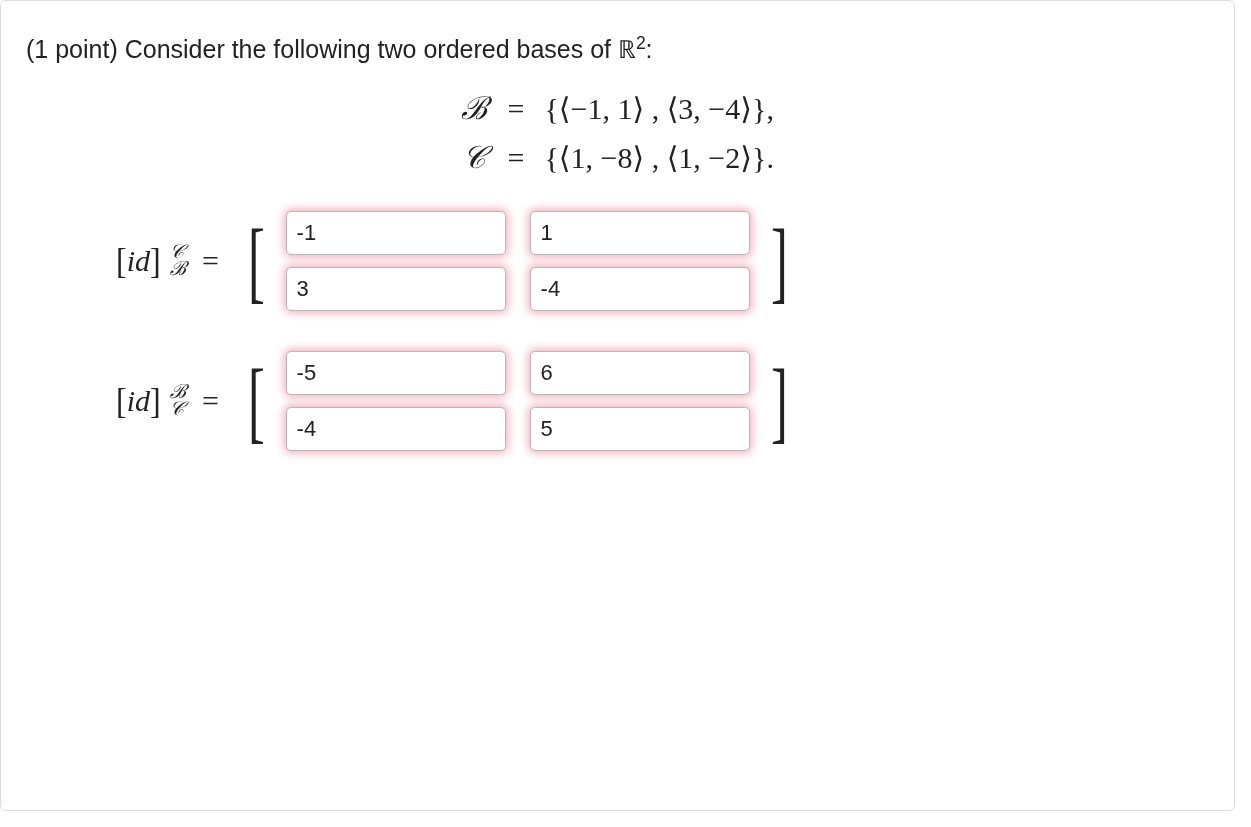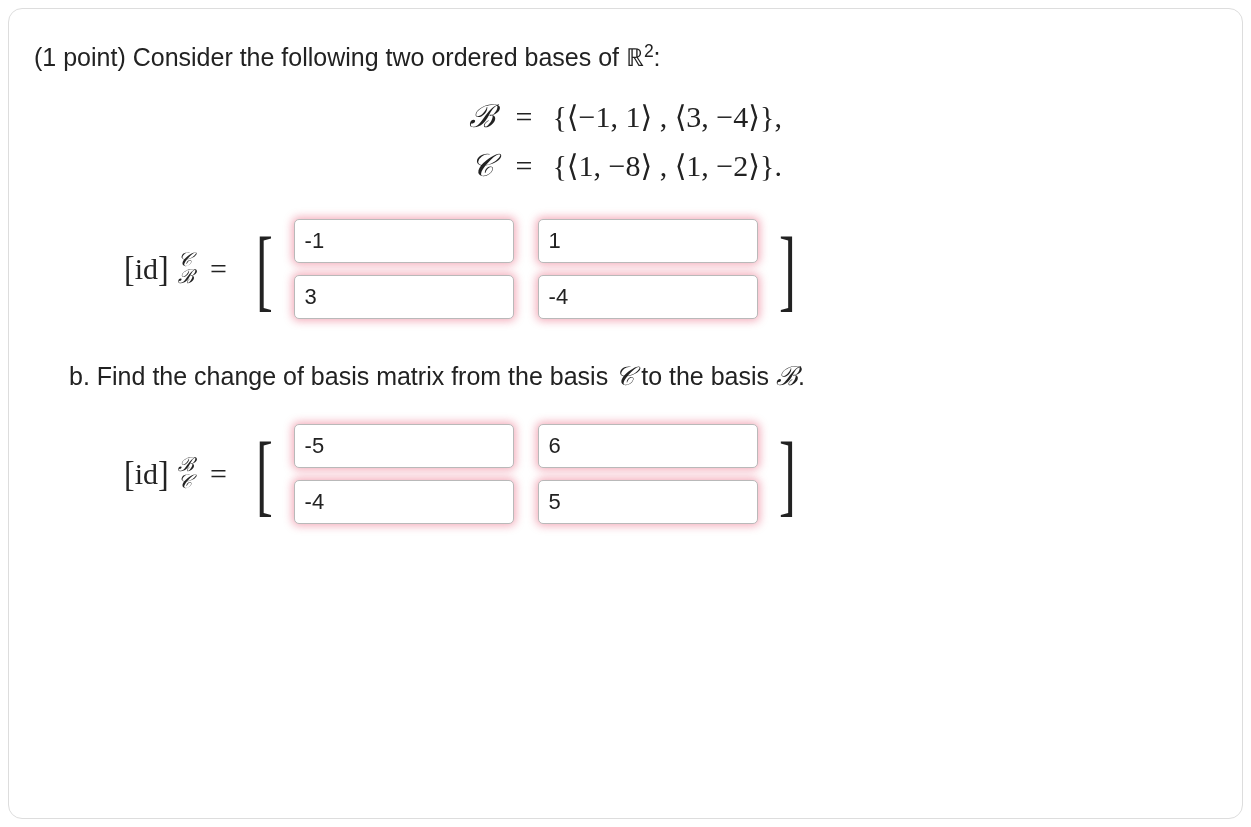--- a/index.html
+++ b/index.html
@@ -5,23 +5,22 @@
   * { box-sizing: border-box; }
   body {
     margin: 0;
     padding: 0;
     font-family: Arial, Helvetica, sans-serif;
     background: #fff;
     color: #222;
     font-size: 24px;
   }
   .problem-card {
-    margin: 8px;
     border: 1px solid #ddd;
-    border-radius: 14px;
+    border-radius: 6px;
     padding: 30px 25px 30px 25px;
     width: 1235px;
     height: 811px;
   }
   .intro {
     font-size: 25px;
     line-height: 1.4;
     margin-bottom: 18px;
   }
   .bbR { font-family: "Cambria Math","Times New Roman", serif; }
@@ -60,21 +59,21 @@
     margin: 28px 0 40px 90px;
     gap: 14px;
   }
   .lhs {
     font-family: "Cambria Math","Times New Roman", serif;
     font-size: 30px;
     display: flex;
     align-items: center;
     gap: 8px;
   }
-  .id-text { }
+  .id-text { font-style: italic; }
   .subsup {
     display: inline-flex;
     flex-direction: column;
     font-size: 0.62em;
     line-height: 0.85;
     margin-left: 1px;
   }
   .subsup span { font-style: italic; }
   .eqsign { font-size: 30px; margin: 0 8px; font-family: "Cambria Math","Times New Roman", serif;}
   .big-bracket {
@@ -154,23 +153,20 @@
     <span class="big-bracket">[</span>
     <div class="matrix-grid">
       <input class="cell-input" value="-1" style="">
       <input class="cell-input" value="1" style="">
       <input class="cell-input" value="3" style="">
       <input class="cell-input" value="-4" style="">
     </div>
     <span class="big-bracket">]</span>
   </div>
 
-  <div class="part">
-    <span>b. </span><span>Find the change of basis matrix from the basis </span><span class="calC">𝒞</span><span> to the basis </span><span class="calB">ℬ</span><span>.</span>
-  </div>
 
   <div class="matrix-row" style="margin-bottom:10px;">
     <div class="lhs">
       <span class="bl-wrap">
         <span class="sqL">[</span>
           <span class="id-text">id</span>
           <span class="sqR">]</span>
       </span>
       <span class="subsup">
         <span class="calB">ℬ</span>

